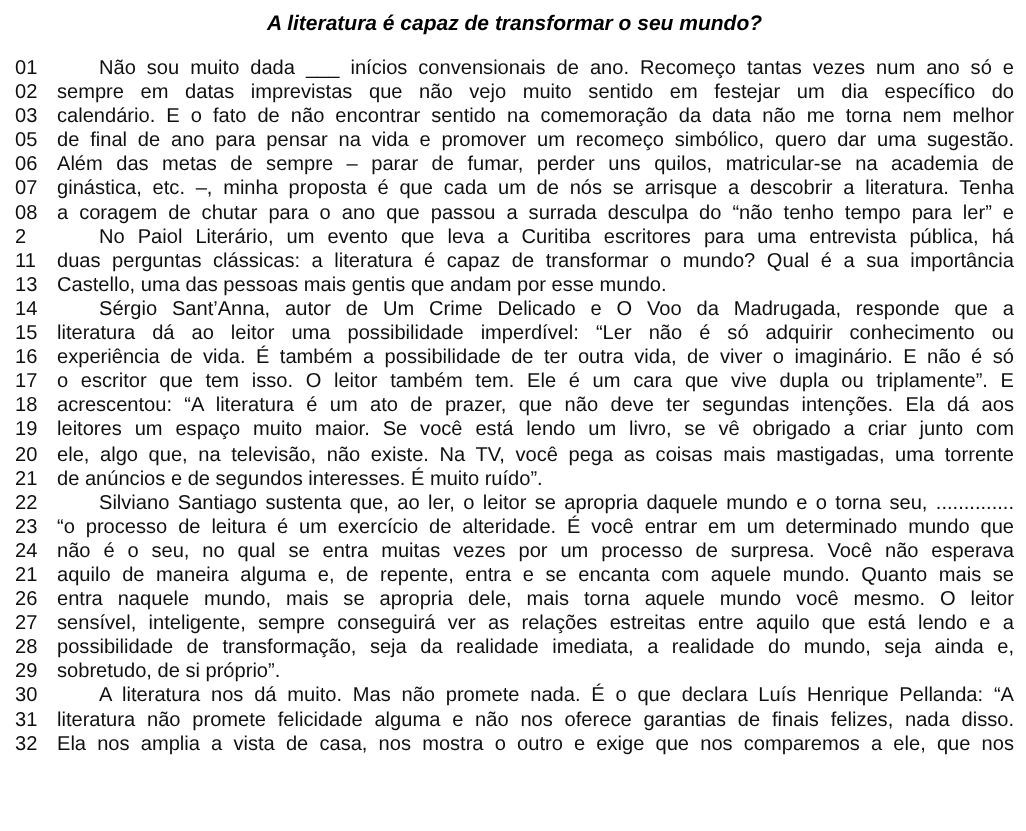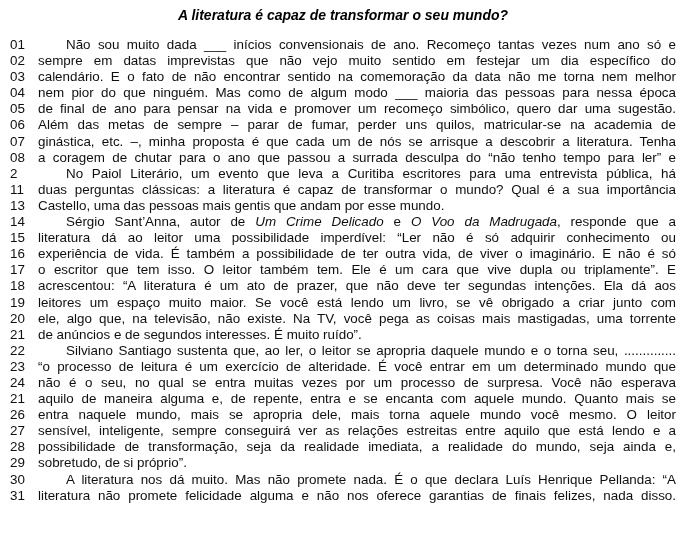--- a/index.html
+++ b/index.html
@@ -44,44 +44,39 @@
     min-width: 0;
   }
   .txt.j {
     text-align: justify;
     text-align-last: justify;
   }
   .txt.ind {
     text-indent: 28px;
   }
   .it {
-    font-style: italic;
   }
 </style>
 </head>
 <body>
 
 <div class="page">
   <h1 class="title">A literatura é capaz de transformar o seu mundo?</h1>
   <div class="text-block">
       <div class="line">
         <span class="num">01</span>
         <span class="txt j ind"><span>Não sou muito dada ___ inícios convensionais de ano. Recomeço tantas vezes num ano só e</span></span>
       </div>
       <div class="line">
         <span class="num">02</span>
         <span class="txt j"><span>sempre em datas imprevistas que não vejo muito sentido em festejar um dia específico do</span></span>
       </div>
       <div class="line">
         <span class="num">03</span>
         <span class="txt j"><span>calendário. E o fato de não encontrar sentido na comemoração da data não me torna nem melhor</span></span>
-      </div>
-      <div class="line">
-        <span class="num">04</span>
-        <span class="txt j"><span>nem pior do que ninguém. Mas como de algum modo ___ maioria das pessoas para nessa época</span></span>
       </div>
       <div class="line">
         <span class="num">05</span>
         <span class="txt j"><span>de final de ano para pensar na vida e promover um recomeço simbólico, quero dar uma sugestão.</span></span>
       </div>
       <div class="line">
         <span class="num">06</span>
         <span class="txt j"><span>Além das metas de sempre – parar de fumar, perder uns quilos, matricular-se na academia de</span></span>
       </div>
       <div class="line">
@@ -169,14 +164,18 @@
         <span class="txt"><span>sobretudo, de si próprio”.</span></span>
       </div>
       <div class="line">
         <span class="num">30</span>
         <span class="txt j ind"><span>A literatura nos dá muito. Mas não promete nada. É o que declara Luís Henrique Pellanda: “A</span></span>
       </div>
       <div class="line">
         <span class="num">31</span>
         <span class="txt j"><span>literatura não promete felicidade alguma e não nos oferece garantias de finais felizes, nada disso.</span></span>
       </div>
+      <div class="line">
+        <span class="num">32</span>
+        <span class="txt j"><span>Ela nos amplia a vista de casa, nos mostra o outro e exige que nos comparemos a ele, que nos</span></span>
+      </div>
     </div>
 </div>
 
 </body></html>

